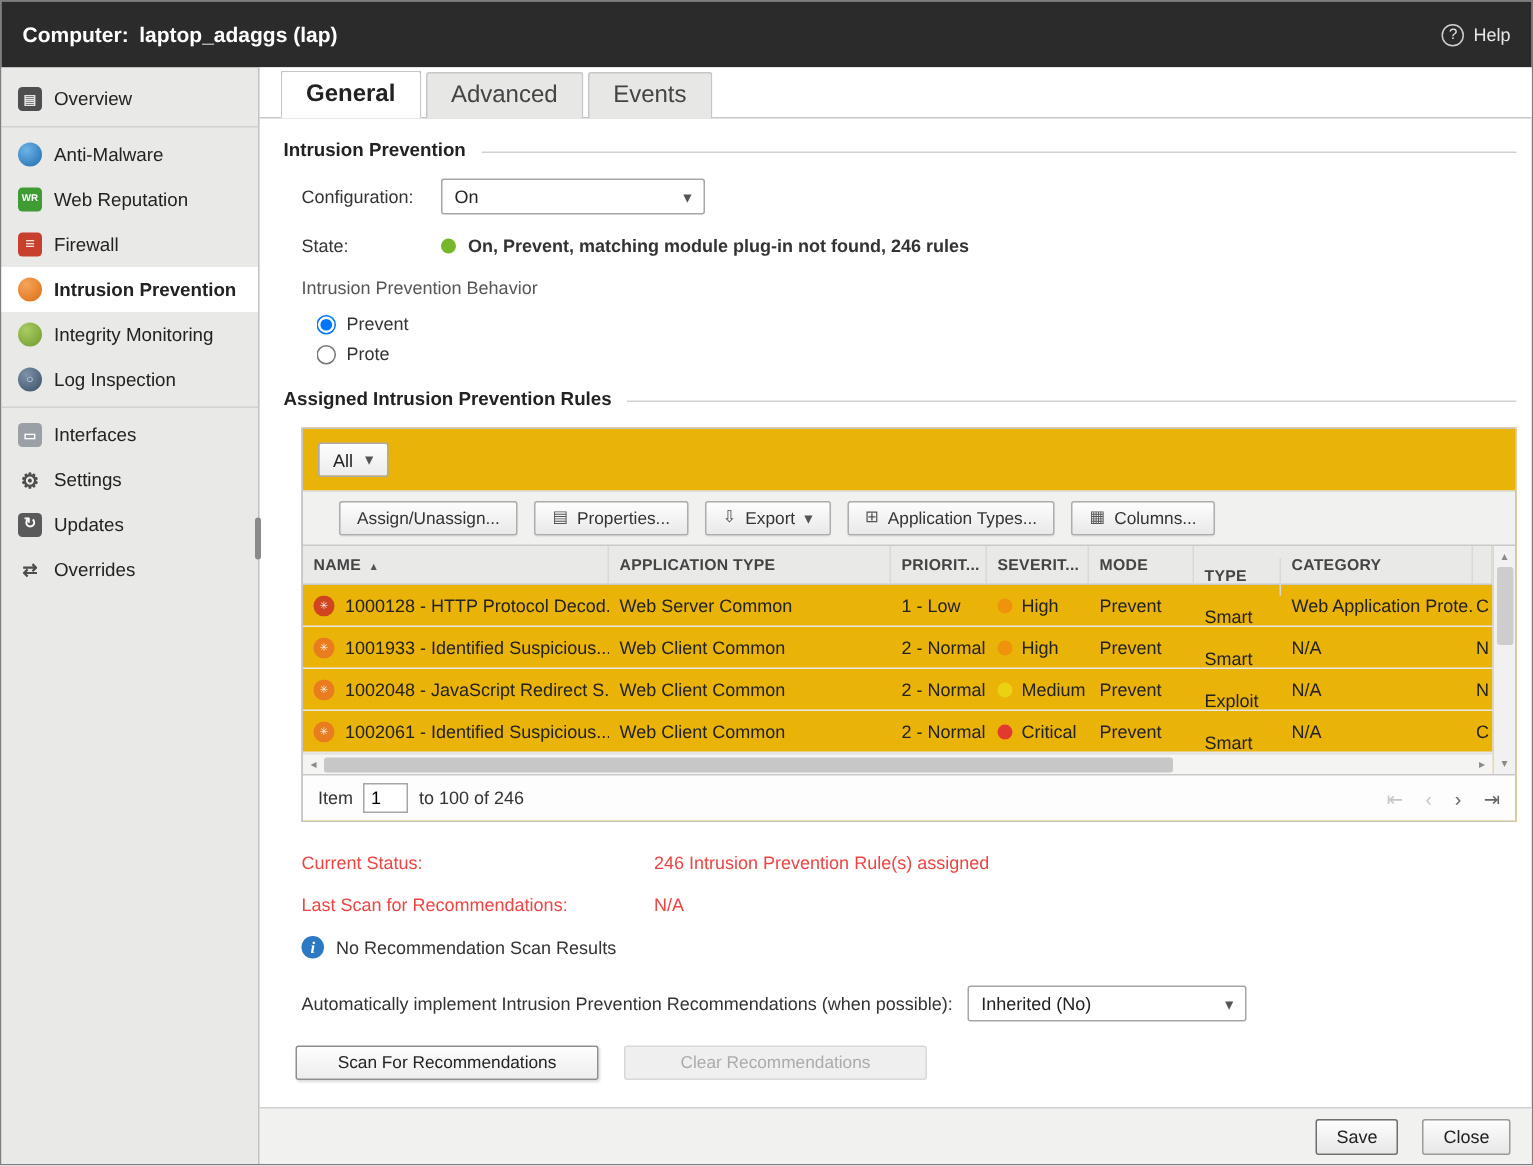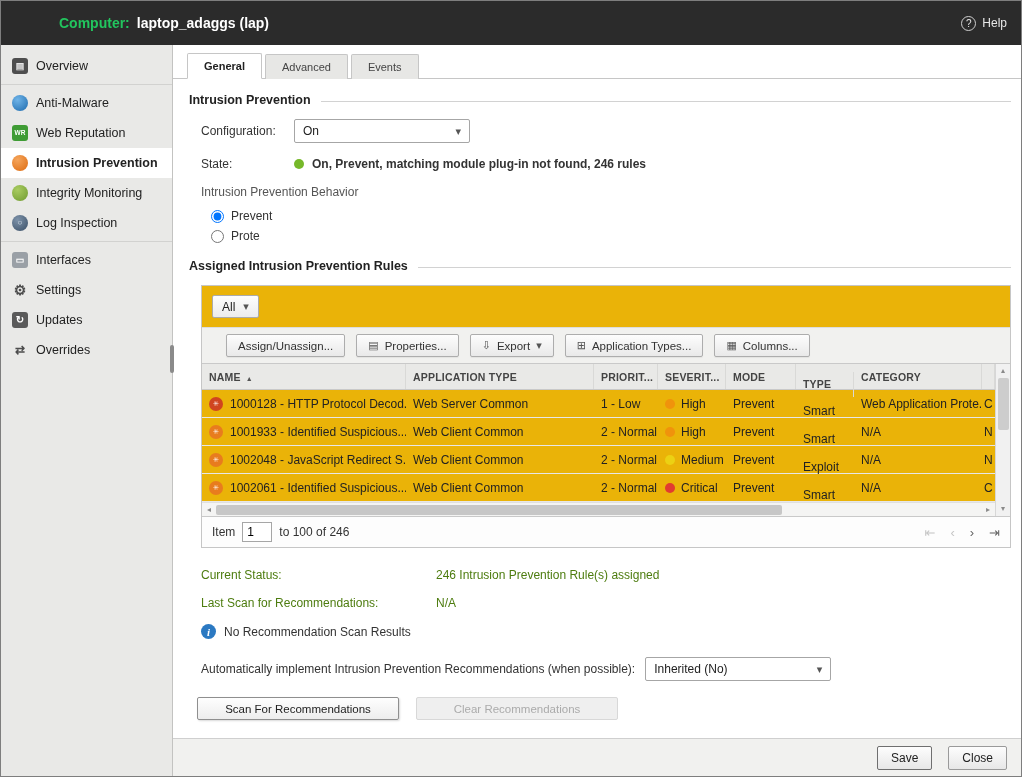--- a/index.html
+++ b/index.html
@@ -52,21 +52,21 @@
   [data-icon="settings"]::before { content:"⚙"; font-size:14px; color:#4d4d4d; }
   [data-icon="updates"] { background:#5a5a5a; }
   [data-icon="updates"]::before { content:"↻"; font-size:10px; }
   [data-icon="overrides"] { background:transparent; }
   [data-icon="overrides"]::before { content:"⇄"; font-size:12px; color:#4d4d4d; }
 
   
   .content { flex:1; min-width:0; display:flex; flex-direction:column; background:#fff; }
   .tabbar { flex:none; height:34px; display:flex; align-items:flex-end; padding-left:14px;
     border-bottom:1px solid #c6c6c6; background:#fff; }
-  .tab { padding:6px 16px; font-size:11px; color:#444; background:#e7e7e5;
+  .tab { padding:6px 16px; font-size:16px; color:#444; background:#e7e7e5;
     border:1px solid #c6c6c6; border-bottom:none; margin-right:3px; position:relative;
     bottom:-1px; border-radius:2px 2px 0 0; cursor:pointer; }
   .tab.active { background:#fff; color:#222; font-weight:bold; border-bottom:1px solid #fff; }
 
   .content-scroll { flex:1; min-height:0; overflow:hidden; padding:6px 10px 0 16px; }
 
   .sect { display:flex; align-items:center; gap:10px; margin:8px 0 12px;
     font-size:12.5px; font-weight:bold; color:#222; }
   .sect .line { flex:1; height:1px; background:#d2d2d2; margin-top:2px; }
 
@@ -139,21 +139,21 @@
     gap:7px; padding:0 10px; font-size:12px; color:#333; background:#fdfdfd; }
   .page-input { width:30px; height:20px; border:1px solid #a6a6a6; font-size:12px;
     padding:0 4px; font-family:"Liberation Sans", sans-serif; }
   .pg-nav { margin-left:auto; display:flex; gap:15px; font-size:13px; }
   .pg { cursor:pointer; color:#666; }
   .pg.disabled { color:#c6c6c6; }
   .pg-first::before { content:"⇤"; } .pg-prev::before { content:"‹"; }
   .pg-next::before { content:"›"; } .pg-last::before { content:"⇥"; }
 
   
-  .rec-row { display:flex; align-items:center; margin:0 0 14px 12px; font-size:12px; color:#4d7c0f; }
+  .rec-row { display:flex; align-items:center; margin:0 0 14px 12px; font-size:12px; color:#ef4444; }
   .rec-label { width:235px; flex:none; }
   .info-row { display:flex; align-items:center; gap:8px; margin:2px 0 18px 12px;
     font-size:12px; color:#333; }
   .info-icon { width:15px; height:15px; border-radius:50%; background:#2b79c2; color:#fff;
     display:flex; align-items:center; justify-content:center; flex:none;
     font-family:"Liberation Serif", serif; font-style:italic; font-size:11px; font-weight:bold; }
   .info-icon::before { content:"i"; }
   .auto-row { display:flex; align-items:center; gap:10px; margin:0 0 16px 12px;
     font-size:12px; color:#333; }
   .auto-row .dropdown { width:186px; }
@@ -171,21 +171,21 @@
     display:flex; align-items:center; cursor:pointer;
     background:linear-gradient(#fdfdfd,#e7e7e7); border:1px solid #9a9a9a; }
   .fbtn.default { border:1px solid #6f6f6f; }
 </style>
 </head>
 <body>
 
 <div class="window">
 
   <div class="topbar">
-    <span class="computer-label" style="color: #22c55e; margin-left: 44px;">Computer:</span>
+    <span class="computer-label" style="color: #ffffff;">Computer:</span>
     <span class="computer-name">laptop_adaggs (lap)</span>
     <div class="help">
       <span class="help-icon"></span>
       <span>Help</span>
     </div>
   </div>
 
   <div class="main">
 
     <div class="sidebar">
@@ -194,20 +194,24 @@
         <span class="side-label">Overview</span>
       </div>
       <div class="side-sep"></div>
       <div class="side-item">
         <span class="icon" data-icon="anti-malware"></span>
         <span class="side-label">Anti-Malware</span>
       </div>
       <div class="side-item">
         <span class="icon" data-icon="web-reputation"></span>
         <span class="side-label">Web Reputation</span>
+      </div>
+      <div class="side-item">
+        <span class="icon" data-icon="firewall"></span>
+        <span class="side-label">Firewall</span>
       </div>
       <div class="side-item selected">
         <span class="icon" data-icon="intrusion-prevention"></span>
         <span class="side-label">Intrusion Prevention</span>
       </div>
       <div class="side-item">
         <span class="icon" data-icon="integrity-monitoring"></span>
         <span class="side-label">Integrity Monitoring</span>
       </div>
       <div class="side-item">

